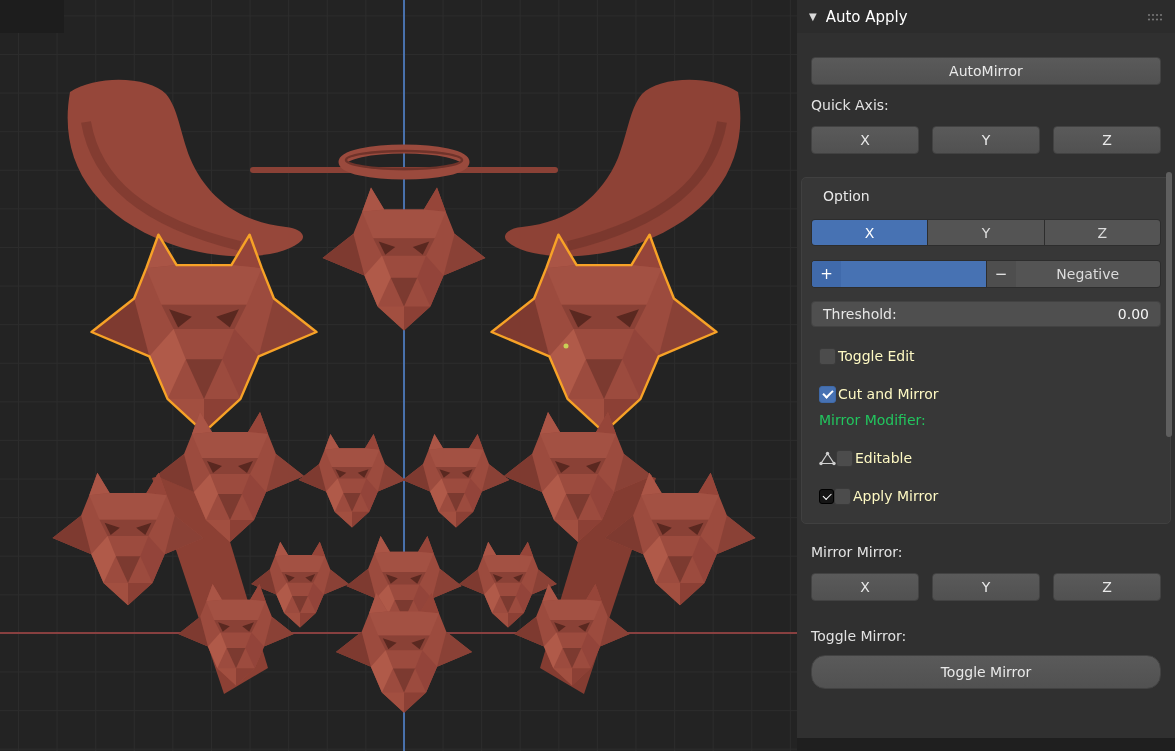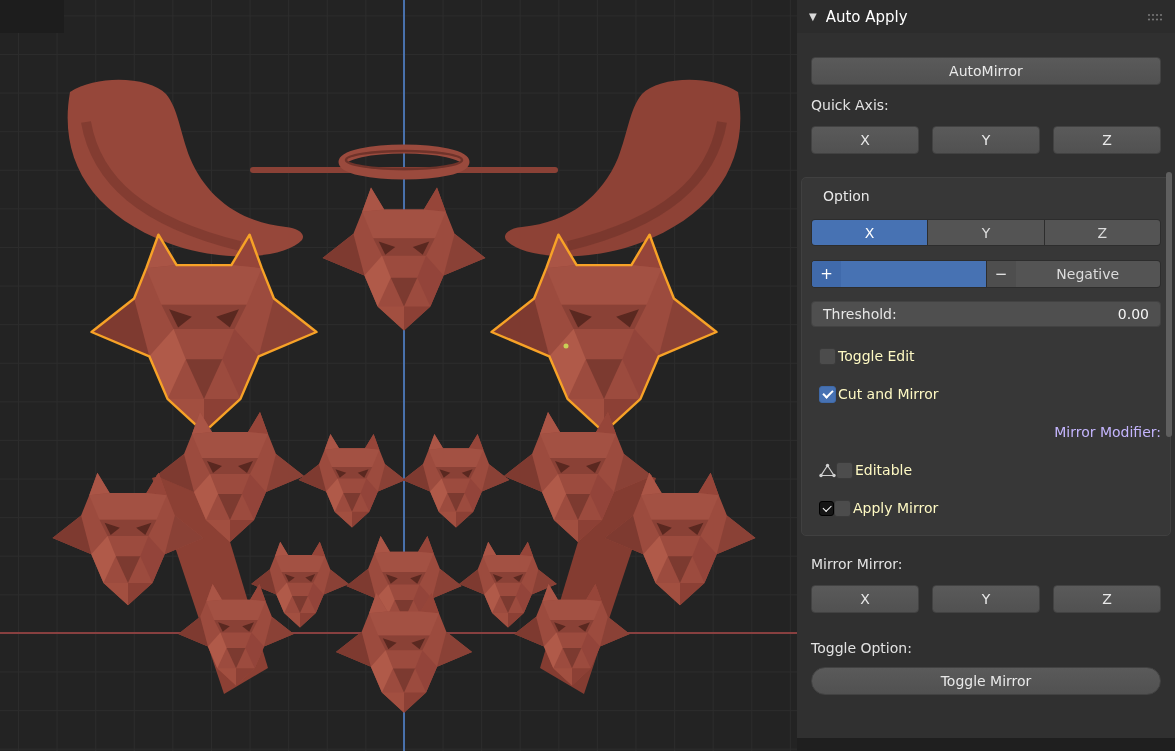--- a/index.html
+++ b/index.html
@@ -50,25 +50,25 @@
 
   .crow{display:flex;align-items:center;gap:2px;margin:20px 0 0 8px;color:#fef9c3;font-size:14px;line-height:18px;}
   .cbox{width:17px;height:17px;border-radius:3px;background:#4c4c4c;border:1px solid #3a3a3a;position:relative;flex:none;}
   .cbox.on{background:#4772b3;border-color:#3f69a8;}
   .cbox.on::after{content:"";position:absolute;left:3px;top:3px;width:8px;height:4px;
     border-left:2px solid #fff;border-bottom:2px solid #fff;transform:rotate(-45deg);}
   .mini{width:15px;height:15px;background:#151515;border:1px solid #000;border-radius:3px;position:relative;flex:none;margin-right:-2px;}
   .mini::after{content:"";position:absolute;left:2.5px;top:3px;width:7px;height:3.5px;
     border-left:1.6px solid #fff;border-bottom:1.6px solid #fff;transform:rotate(-45deg);}
   .ricon{width:17px;height:17px;flex:none;margin-right:-2px;}
-  .modlbl{color:#c4b5fd;font-size:14px;margin:21px 0 0 8px;line-height:17px;text-align:right;}
+  .modlbl{color:#22c55e;font-size:14px;margin:9px 0 0 8px;line-height:17px;}
 
   .lblafter{color:#e2e2e2;font-size:14px;margin-top:20px;line-height:17px;}
   .lbltoggle{color:#e2e2e2;font-size:14px;margin-top:27px;line-height:17px;}
-  .bigbtn{margin-top:10px;height:28px;border-radius:14px;}
+  .bigbtn{margin-top:10px;height:34px;border-radius:14px;}
 
   .sthumb{position:absolute;right:3px;top:172px;width:6px;height:265px;background:#5f5f5f;border-radius:3px;}
   .bedge{position:absolute;left:797px;bottom:0;width:378px;height:13px;background:#1f1f1f;}
 </style>
 </head>
 <body>
 
 <div class="stage">
 
   <div class="viewport">
@@ -236,21 +236,21 @@
         </div>
       </div>
 
       <div class="lblafter">Mirror Mirror:</div>
       <div class="row3">
         <div class="btn">X</div>
         <div class="btn">Y</div>
         <div class="btn">Z</div>
       </div>
 
-      <div class="lbltoggle">Toggle Option:</div>
+      <div class="lbltoggle">Toggle Mirror:</div>
       <div class="btn bigbtn">Toggle Mirror</div>
     </div>
 
     <div class="sthumb"></div>
   </div>
 
   <div class="bedge"></div>
 </div>
 
 </body></html>

